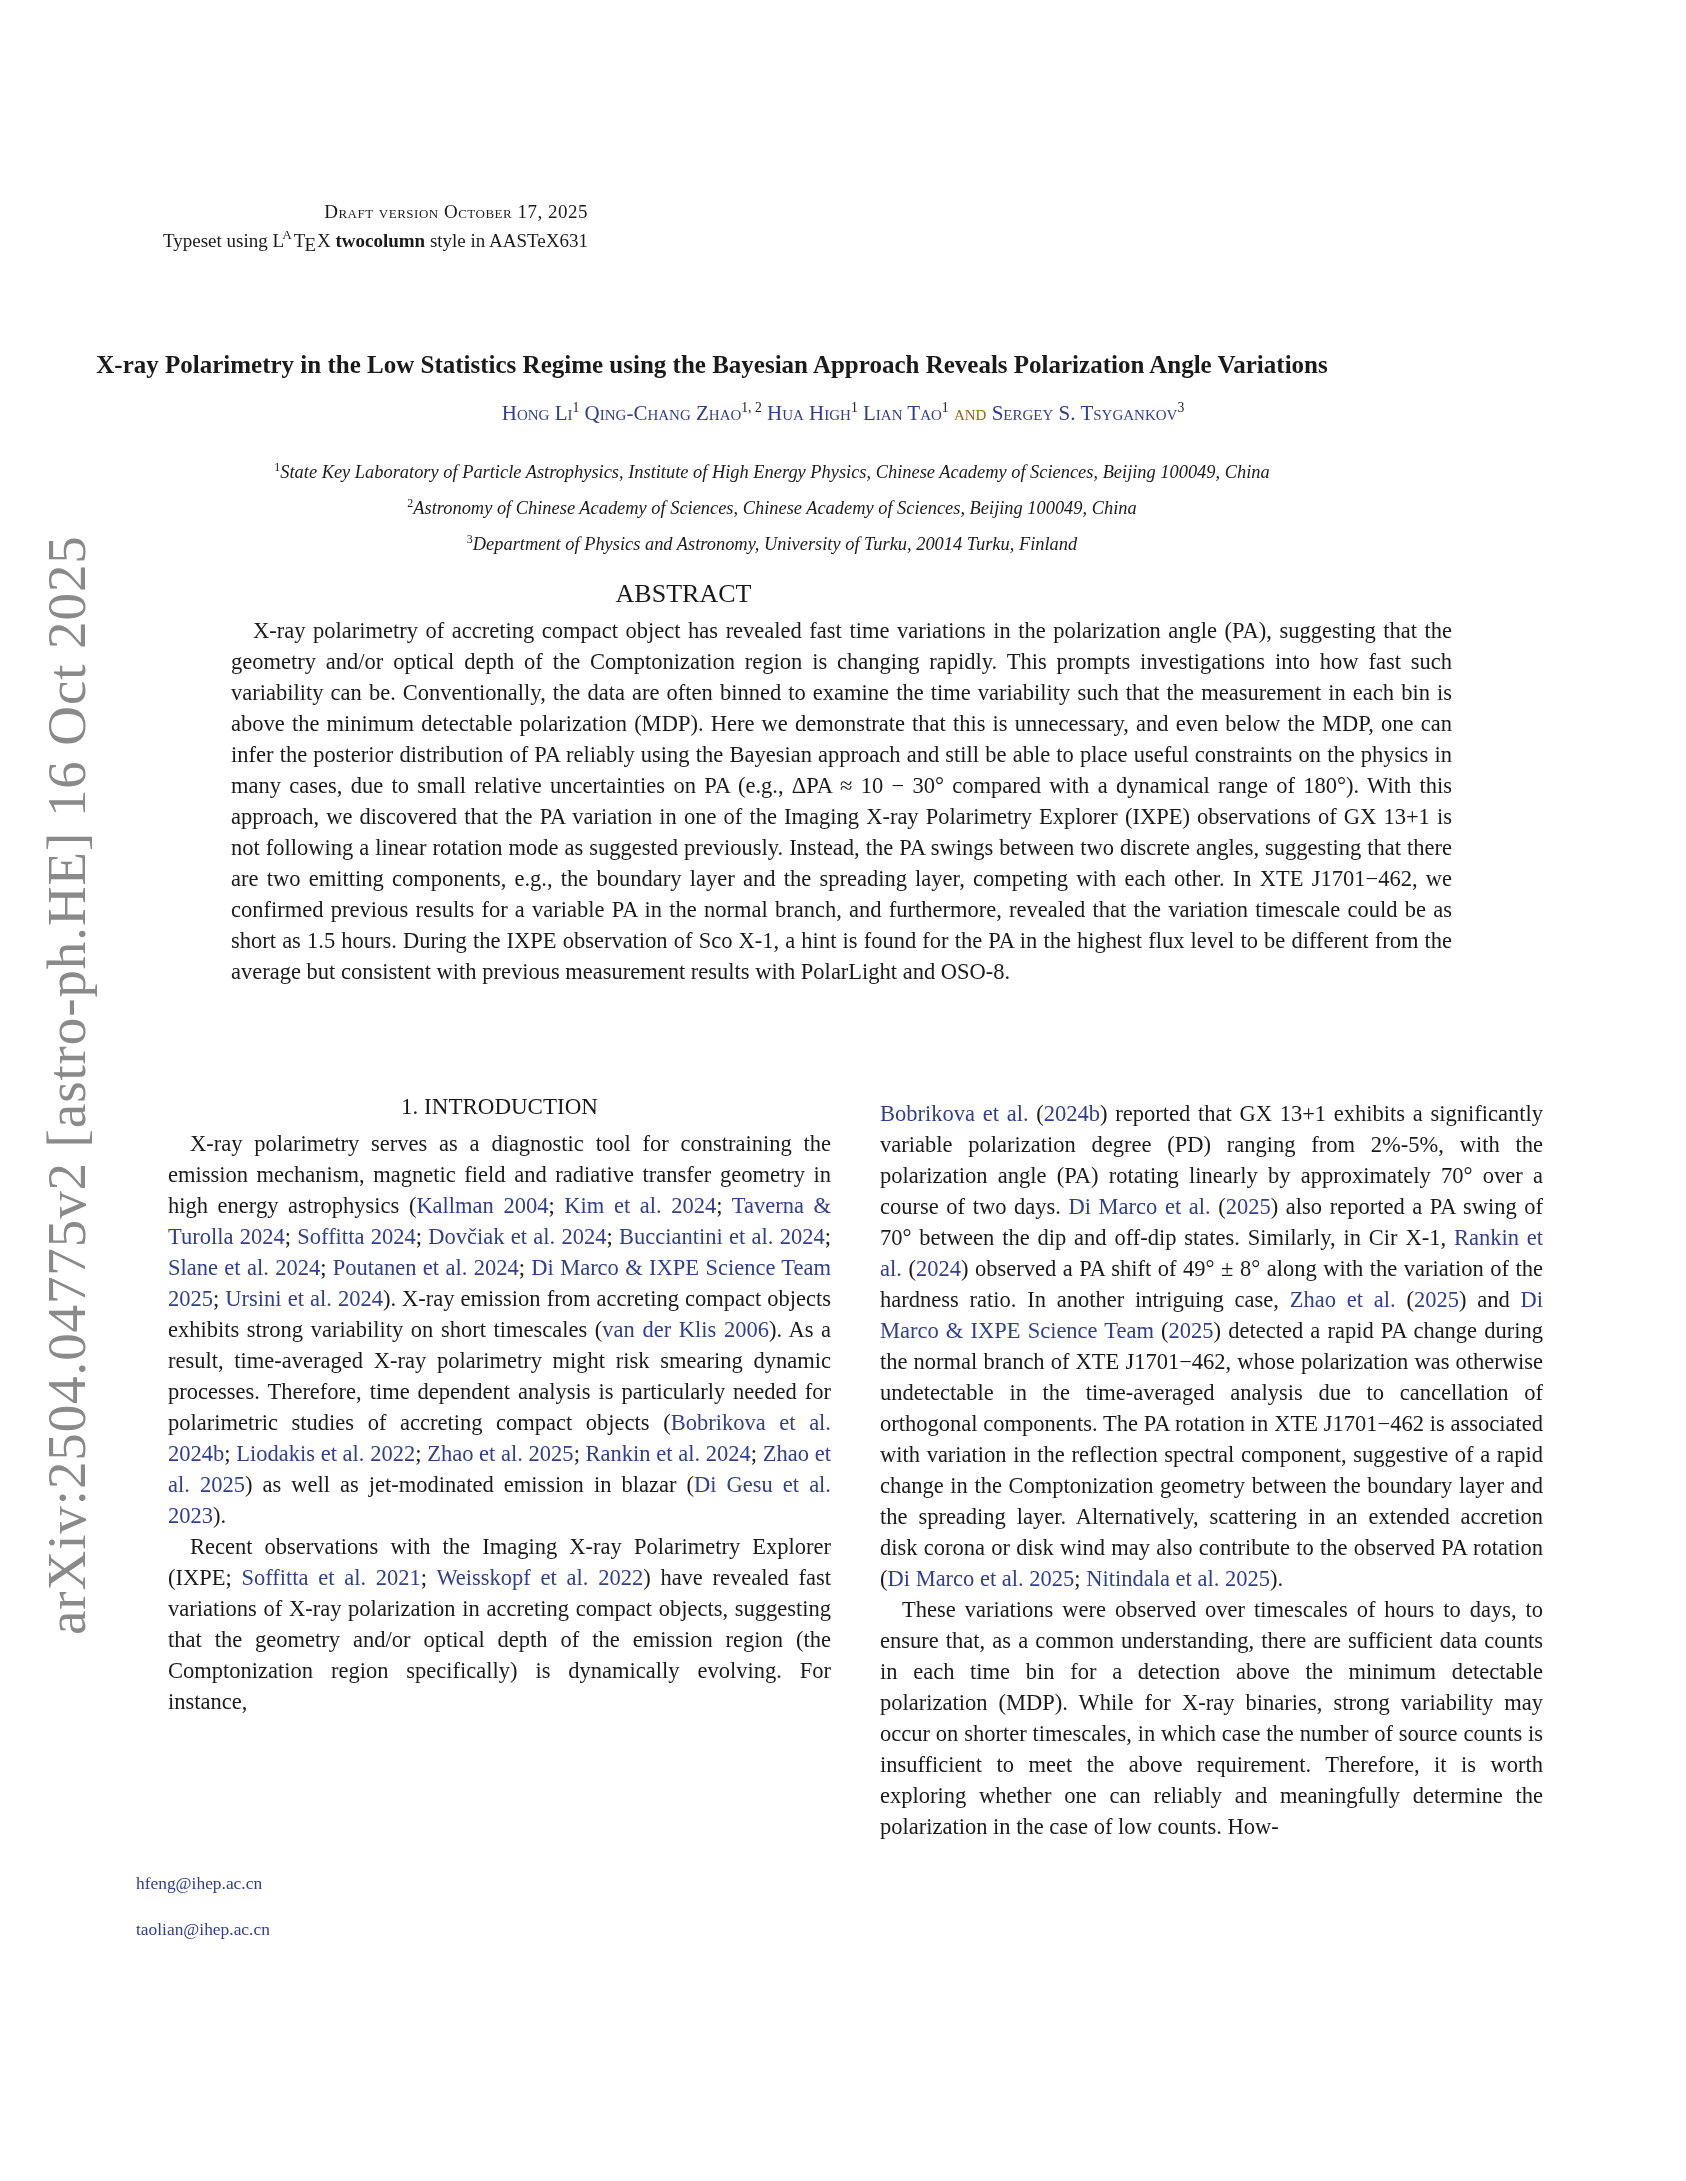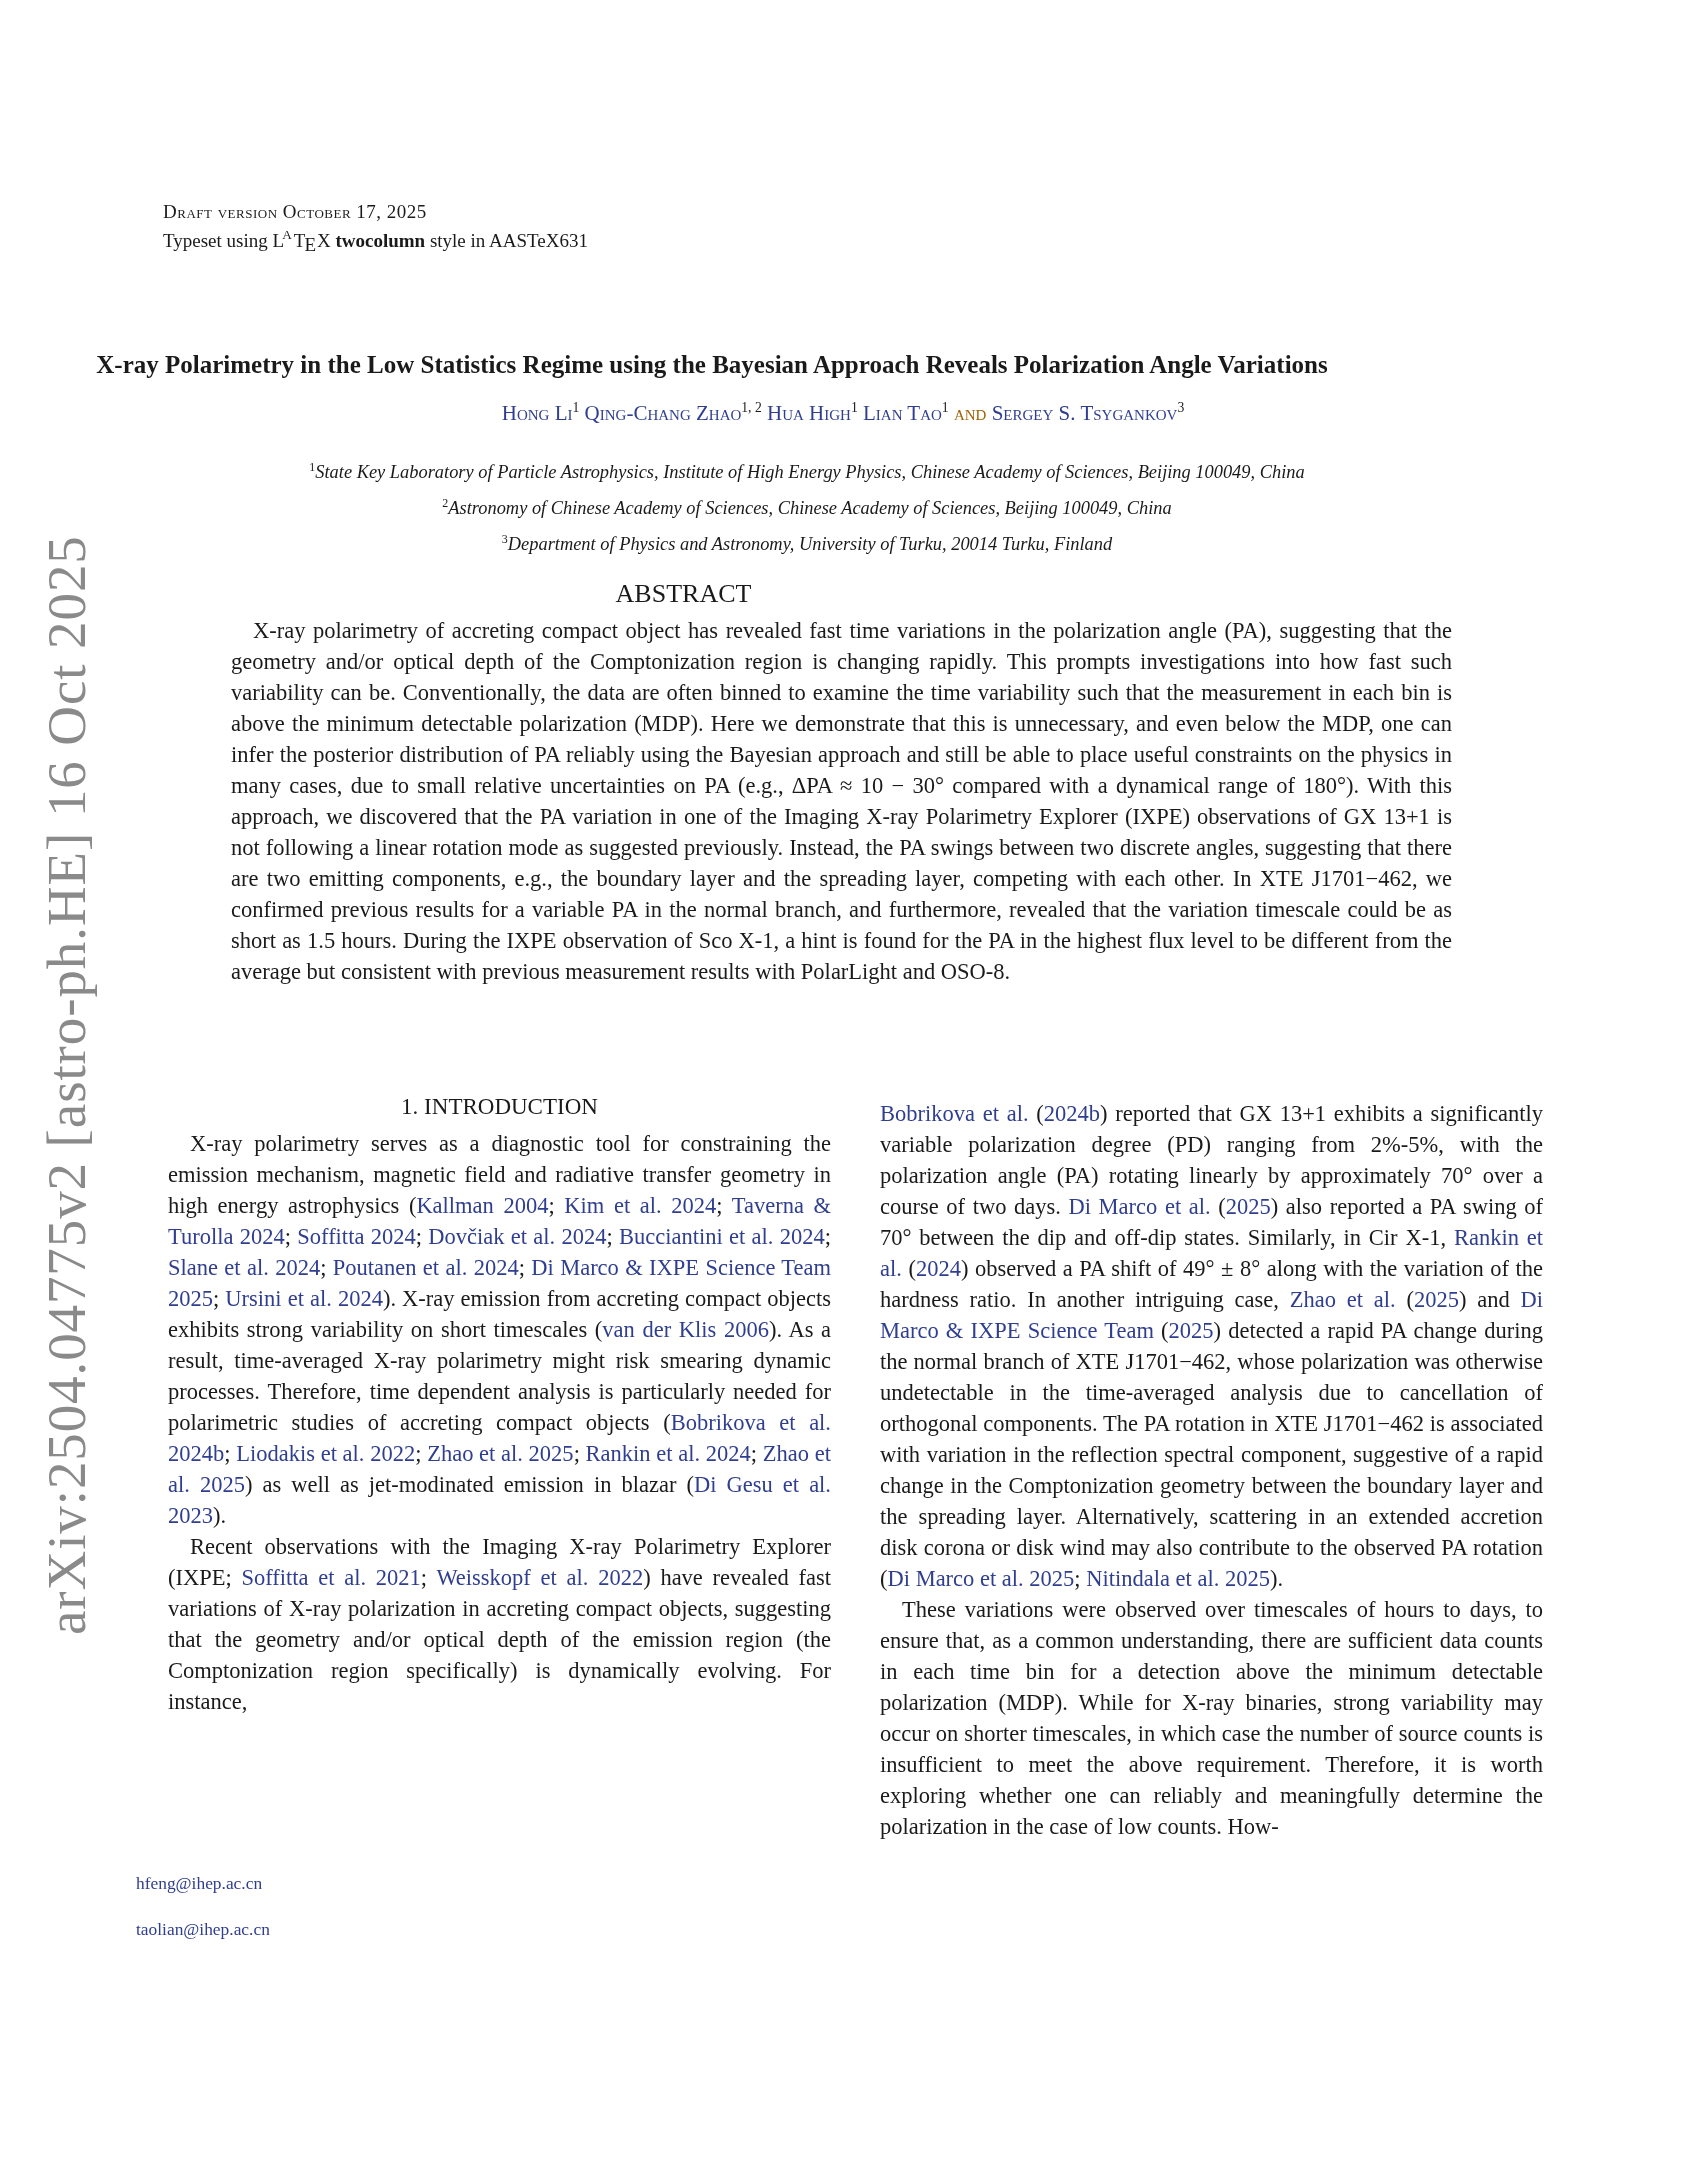--- a/index.html
+++ b/index.html
@@ -1,29 +1,29 @@
 <!DOCTYPE html>
 <html style="font-size:14.7px"><head>
 <meta charset="utf-8">
 <style>
   html, body { margin: 0; padding: 0; background: #ffffff; }
   body { width: 1686px; height: 2182px; position: relative; overflow: hidden;
          font-family: "Liberation Serif", "DejaVu Serif", serif; color: #1a1a1a; }
   a, .link { color: #2f3e8f; text-decoration: none; text-align: center; }
   .draft { position: absolute; left: 163px; top: 200px; font-size: 19px; line-height: 24px; }
-  .draft .sc { font-variant: small-caps; letter-spacing: 0.5px; }
+  .draft .sc { font-variant: small-caps; letter-spacing: 0.5px; text-align: right; }
   .arxiv { position: absolute; left: 35px; top: 1635px; transform: rotate(-90deg); transform-origin: 0 0;
            font-size: 55px; color: #8a8a8a; white-space: nowrap; letter-spacing: 0.9px; }
   .title { position: absolute; left: 0; width: 1424px; top: 351px; text-align: center;
            font-size: 25px; font-weight: bold; }
   .authors { position: absolute; left: 0; width: 1686px; top: 400px; text-align: center;
              font-size: 21px; font-variant: small-caps; }
   .authors .sep { color: #a16207; }
   .affils { position: absolute; left: 0; width: 1544px; top: 452px; text-align: center;
-            font-size: 18.4px; font-style: italic; line-height: 31px; padding-left: 35px; }
+            font-size: 18.4px; font-style: italic; line-height: 31px; }
   sup { font-size: 0.65em; font-style: normal; }
   .abs-head { position: absolute; left: 0; width: 1367px; top: 579px; text-align: center; font-size: 26px; }
   .abstract { position: absolute; left: 231px; width: 1221px; top: 615px; font-size: 22.5px;
               line-height: 31px; text-align: justify; text-indent: 22px; }
   .col { position: absolute; top: 1091px; width: 663px; font-size: 22.5px; line-height: 31px; text-align: justify; }
   .col.left { left: 140px; margin-left: 28px; }
   .col.right { left: 880px; top: 1098px; }
   .sec-head { text-align: center; font-size: 23px; margin: 0 0 5.5px 0; text-indent: 0; }
   .para { margin: 0; text-indent: 22px; }
   .para.noindent { text-indent: 0; }

